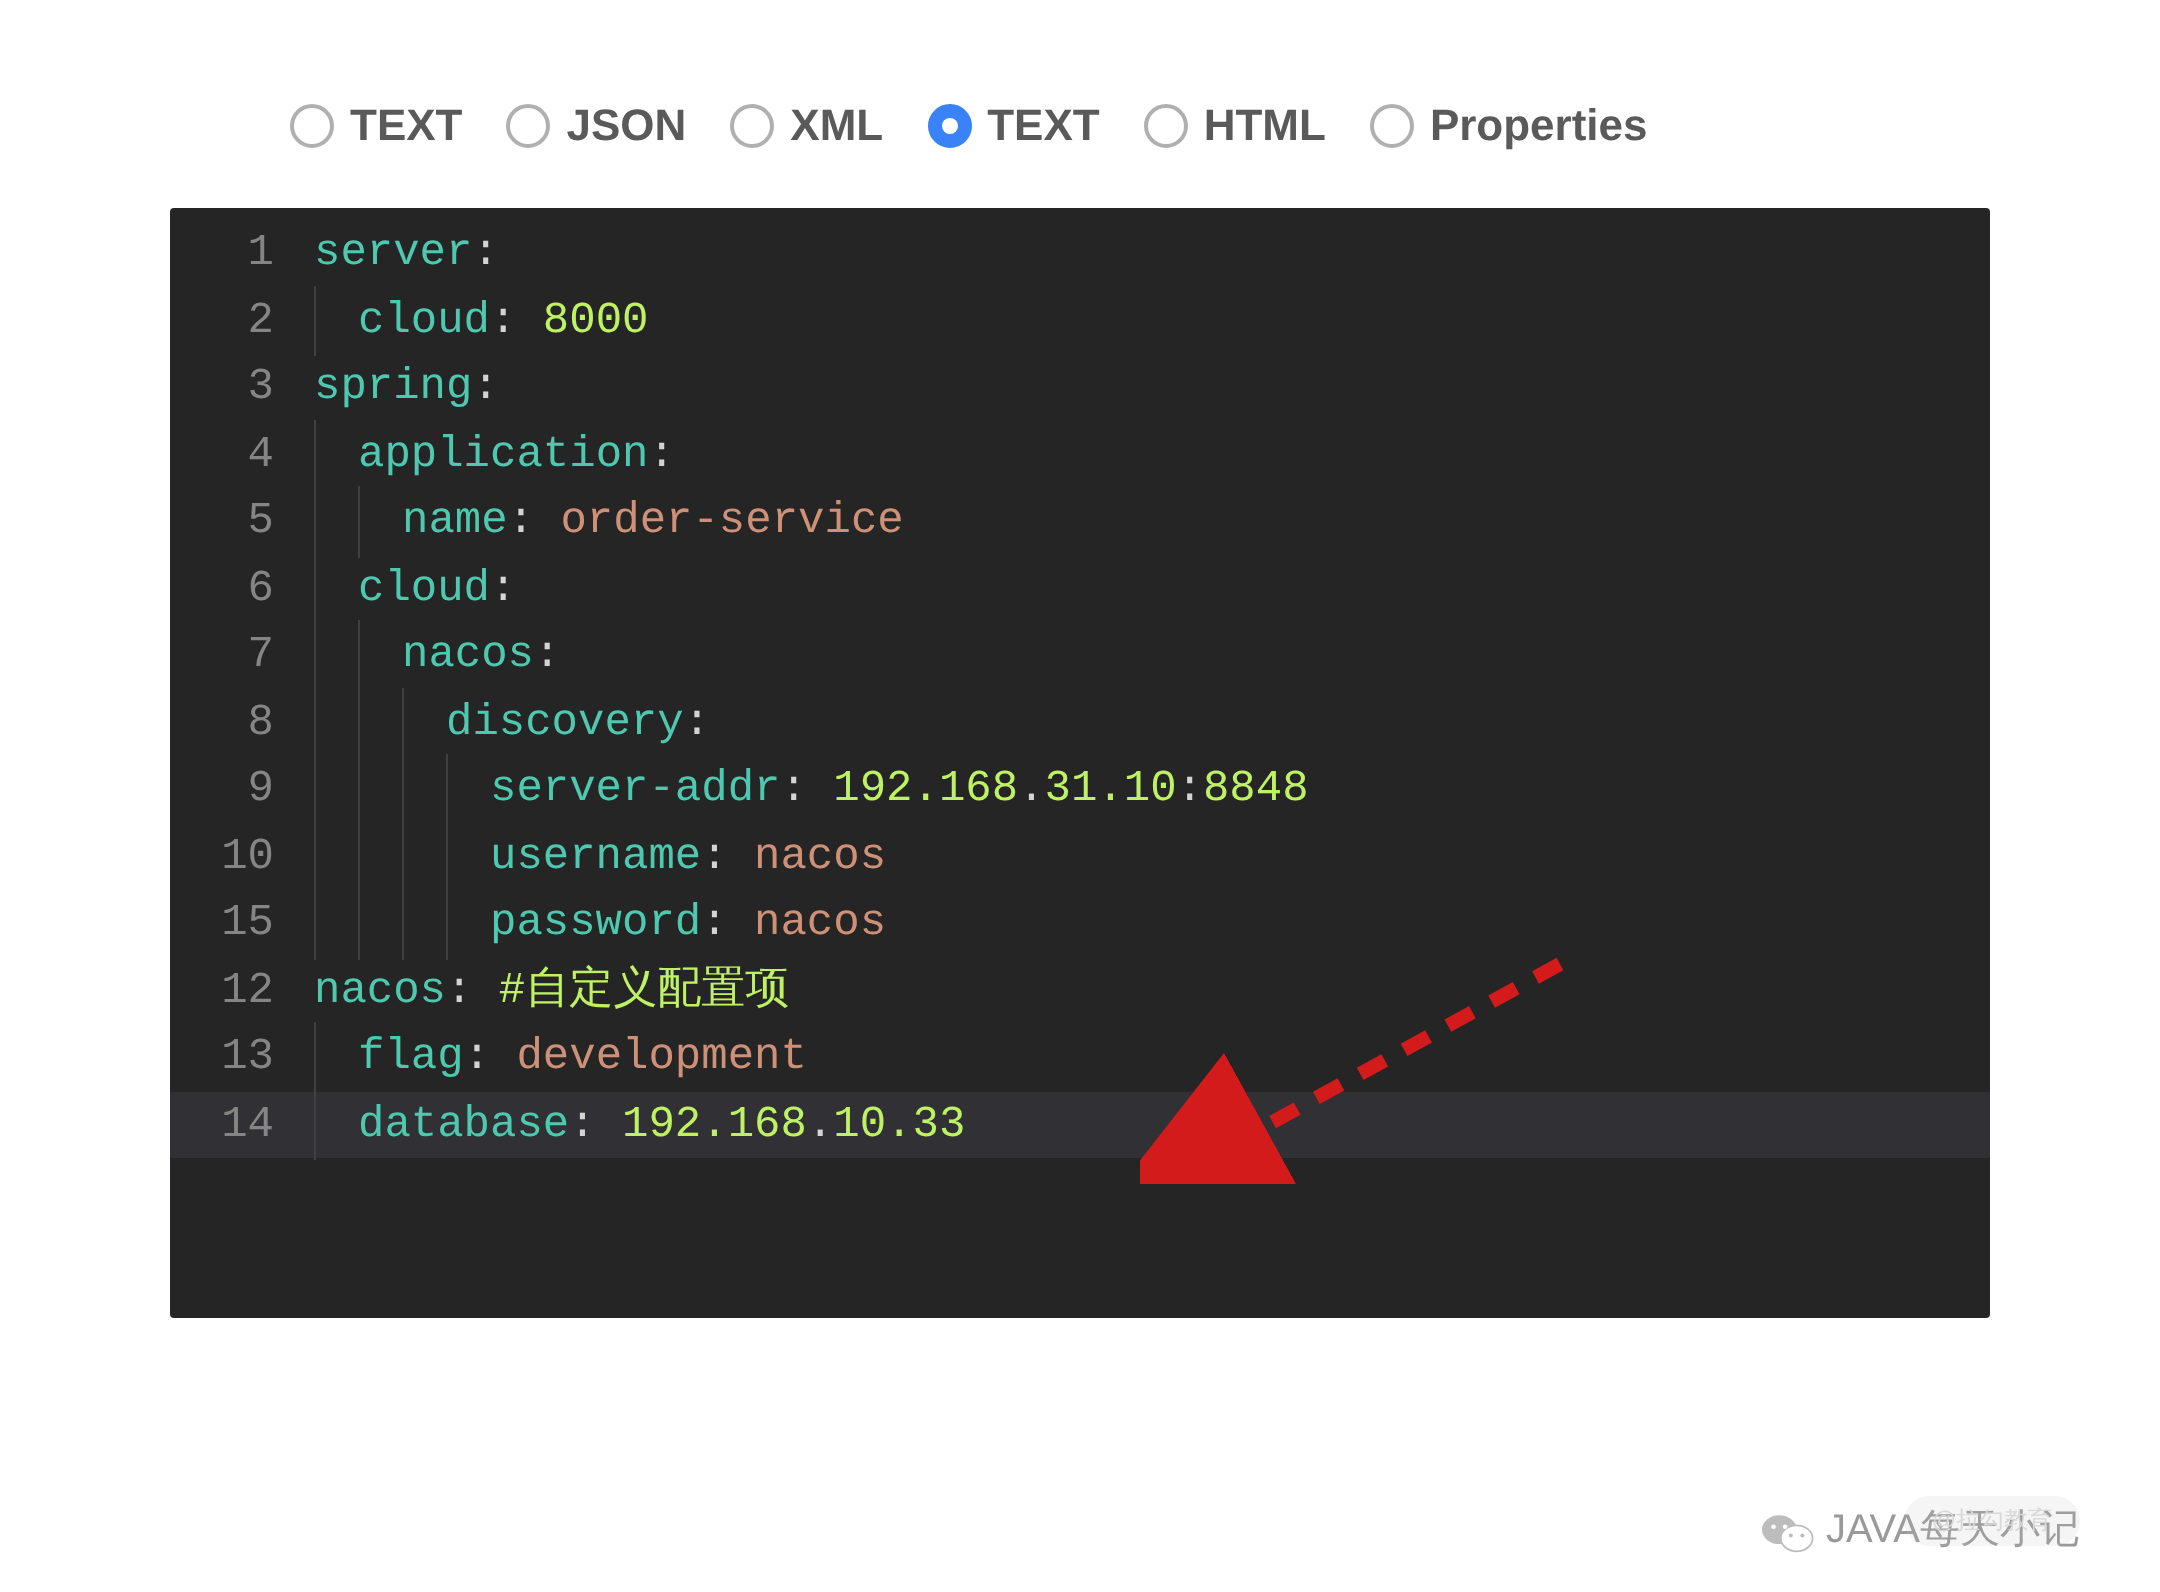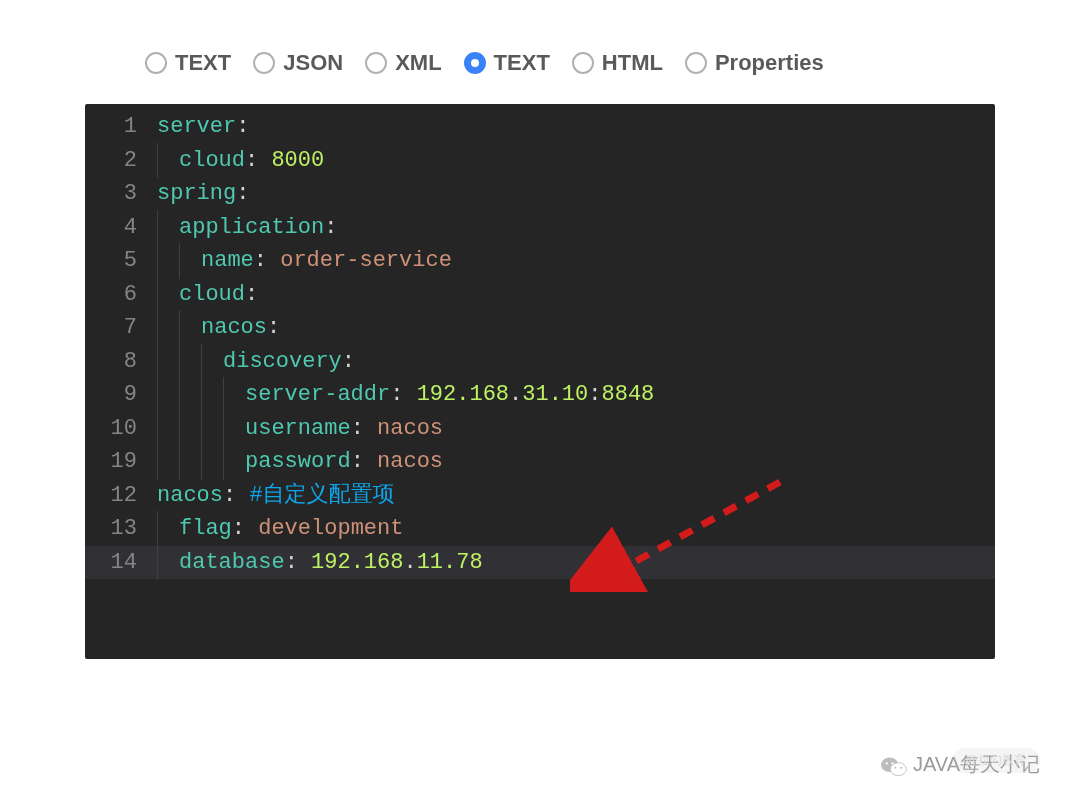--- a/index.html
+++ b/index.html
@@ -94,21 +94,21 @@
       width: 1px;
       background: #404040;
     }
     .code-content {
       white-space: pre;
       color: #d4d4d4;
     }
     .key-teal { color: #4ec9b0; }
     .string-orange { color: #ce9178; }
     .number { color: #bef264; }
-    .comment { color: #0ea5e9; }
+    .comment { color: #bef264; }
     .plain { color: #d4d4d4; }
     .arrow-annotation {
       position: absolute;
       top: 368px;
       left: 485px;
       width: 230px;
       height: 120px;
       pointer-events: none;
     }
     .watermark {
@@ -201,34 +201,34 @@
       </div>
       <div class="code-line">
         <span class="line-number">9</span>
         <span class="code-content"><span class="indent-guide">&nbsp;&nbsp;</span><span class="indent-guide">&nbsp;&nbsp;</span><span class="indent-guide">&nbsp;&nbsp;</span><span class="indent-guide">&nbsp;&nbsp;</span><span class="key-teal">server-addr</span><span class="plain">: </span><span class="number">192.168</span><span class="plain">.</span><span class="number">31.10</span><span class="plain">:</span><span class="number">8848</span></span>
       </div>
       <div class="code-line">
         <span class="line-number">10</span>
         <span class="code-content"><span class="indent-guide">&nbsp;&nbsp;</span><span class="indent-guide">&nbsp;&nbsp;</span><span class="indent-guide">&nbsp;&nbsp;</span><span class="indent-guide">&nbsp;&nbsp;</span><span class="key-teal">username</span><span class="plain">: </span><span class="string-orange">nacos</span></span>
       </div>
       <div class="code-line">
-        <span class="line-number">19</span>
+        <span class="line-number">15</span>
         <span class="code-content"><span class="indent-guide">&nbsp;&nbsp;</span><span class="indent-guide">&nbsp;&nbsp;</span><span class="indent-guide">&nbsp;&nbsp;</span><span class="indent-guide">&nbsp;&nbsp;</span><span class="key-teal">password</span><span class="plain">: </span><span class="string-orange">nacos</span></span>
       </div>
       <div class="code-line">
         <span class="line-number">12</span>
         <span class="code-content"><span class="key-teal">nacos</span><span class="plain">: </span><span class="comment">#自定义配置项</span></span>
       </div>
       <div class="code-line">
         <span class="line-number">13</span>
         <span class="code-content"><span class="indent-guide">&nbsp;&nbsp;</span><span class="key-teal">flag</span><span class="plain">: </span><span class="string-orange">development</span></span>
       </div>
       <div class="code-line highlighted">
         <span class="line-number">14</span>
-        <span class="code-content"><span class="indent-guide">&nbsp;&nbsp;</span><span class="key-teal">database</span><span class="plain">: </span><span class="number">192.168</span><span class="plain">.</span><span class="number">11.78</span></span>
+        <span class="code-content"><span class="indent-guide">&nbsp;&nbsp;</span><span class="key-teal">database</span><span class="plain">: </span><span class="number">192.168</span><span class="plain">.</span><span class="number">10.33</span></span>
       </div>
       <svg class="arrow-annotation" viewBox="0 0 230 120">
       <defs>
         <marker id="arrowhead" markerWidth="12" markerHeight="12" refX="2" refY="6" orient="auto">
           <polygon points="0 0, 14 6, 0 12" fill="#d41b1b"></polygon>
         </marker>
       </defs>
       <line x1="210" y1="10" x2="50" y2="98" stroke="#d41b1b" stroke-width="7" stroke-dasharray="14 11" marker-end="url(#arrowhead)"></line>
     </svg>
   </div>

